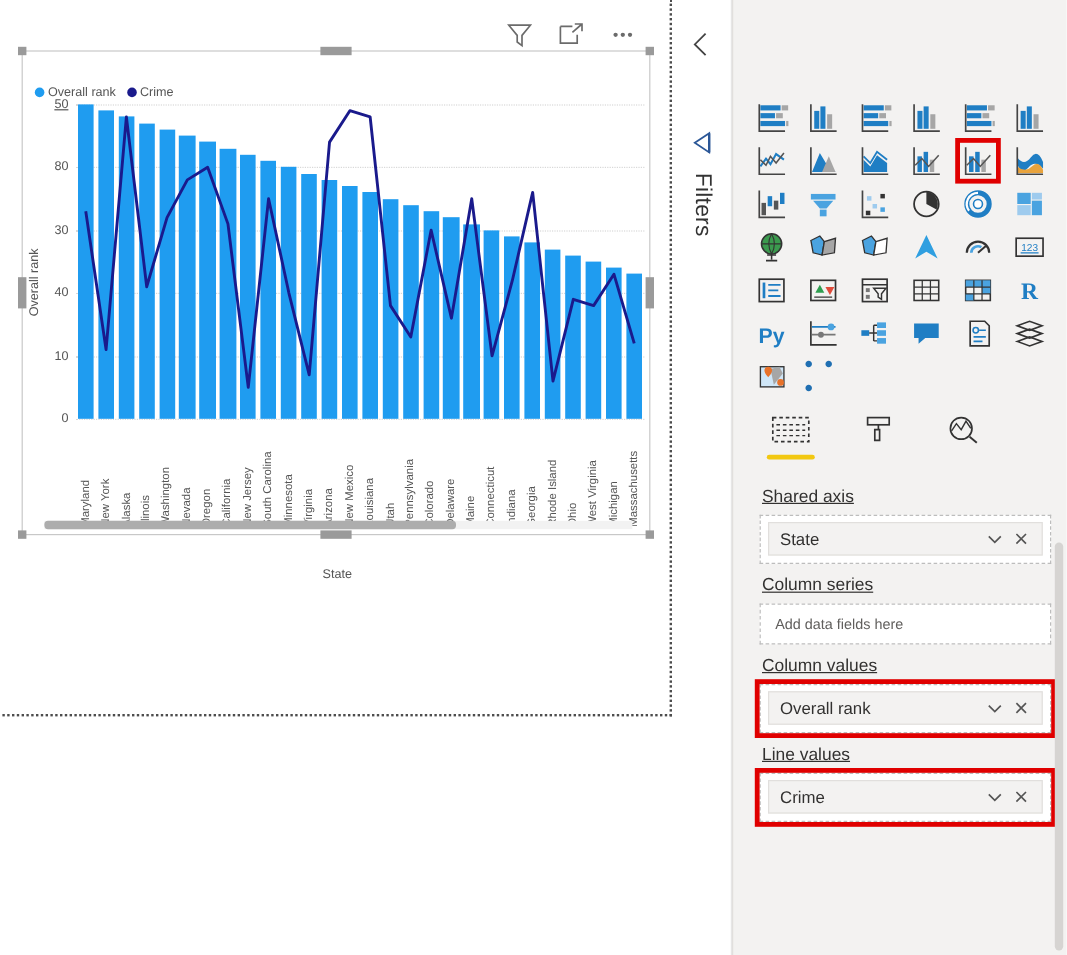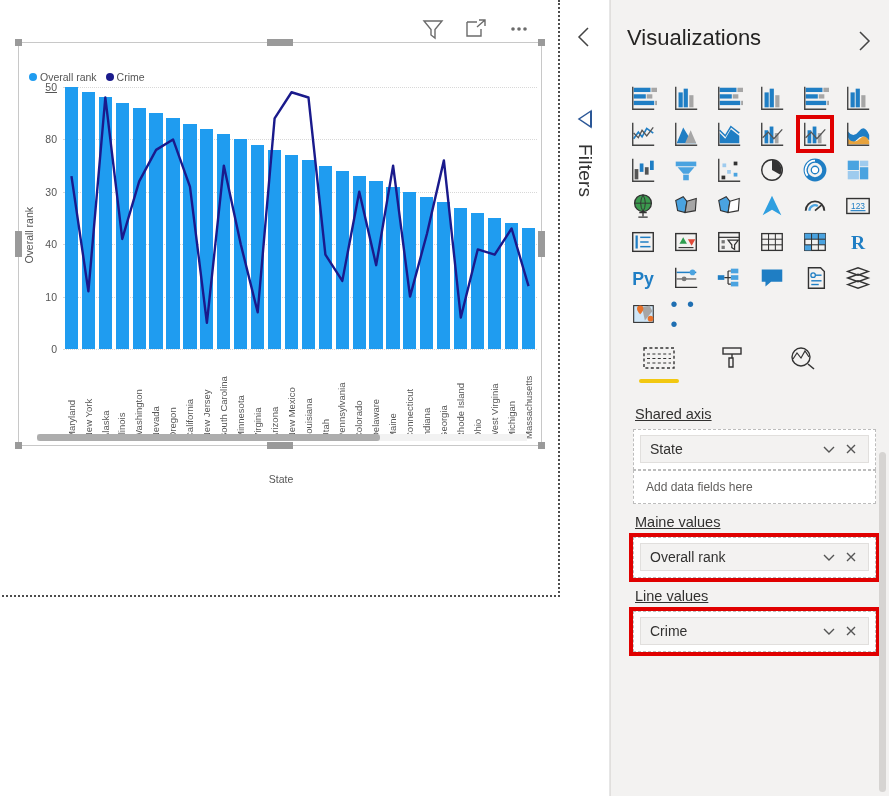--- a/index.html
+++ b/index.html
@@ -390,28 +390,20 @@
     <span id="filter-expand-icon">
       <svg width="22" height="22" viewBox="0 0 22 22">
         <path d="M17 3 L5 11 L17 19 Z" fill="#ffffff" stroke="#2b5797" stroke-width="1.5"></path>
         <path d="M17 3 V19" stroke="#2b5797" stroke-width="2"></path>
       </svg>
     </span>
     <div id="filters-label">Filters</div>
   </div>
 
   <div id="vizpanel">
-    <div id="viz-header">
-      <div id="viz-title">Visualizations</div>
-      <span id="viz-expand">
-        <svg width="20" height="22" viewBox="0 0 20 22">
-            <path d="M6 2 L15 11 L6 20" fill="none" stroke="#444" stroke-width="1.5"></path>
-          </svg>
-      </span>
-    </div>
 
     <div id="icon-grid">
         <div class="vicon">
           <svg width="28" height="28" viewBox="0 0 30 30">
             <rect x="5" y="4" width="18" height="4.6" fill="#1f7ec4"></rect>
             <rect x="24" y="4" width="6" height="4.6" fill="#a6a6a6"></rect>
             <rect x="5" y="11" width="13" height="4.6" fill="#1f7ec4"></rect>
             <rect x="19" y="11" width="6" height="4.6" fill="#a6a6a6"></rect>
             <rect x="5" y="18" width="22" height="4.6" fill="#1f7ec4"></rect>
             <rect x="28" y="18" width="6" height="4.6" fill="#a6a6a6"></rect>
@@ -739,24 +731,25 @@
                 <path d="M3 6 L8 11 L13 6" fill="none" stroke="#555" stroke-width="1.4"></path>
               </svg>
             </span>
             <span class="chip-btn">
               <svg width="16" height="16" viewBox="0 0 16 16">
                 <path d="M4 4 L12 12 M12 4 L4 12" fill="none" stroke="#555" stroke-width="1.4"></path>
               </svg>
             </span>
           </div>
         </div>
+        <div class="well-label">Column series</div>
         <div class="placeholder-box">
           <span>Add data fields here</span>
         </div>
-        <div class="well-label">Maine values</div>
+        <div class="well-label">Column values</div>
         <div class="well-box red-outline">
           <div class="field-chip">
             <span class="fname">Overall rank</span>
             <span class="chip-btn">
               <svg width="16" height="16" viewBox="0 0 16 16">
                 <path d="M3 6 L8 11 L13 6" fill="none" stroke="#555" stroke-width="1.4"></path>
               </svg>
             </span>
             <span class="chip-btn">
               <svg width="16" height="16" viewBox="0 0 16 16">

